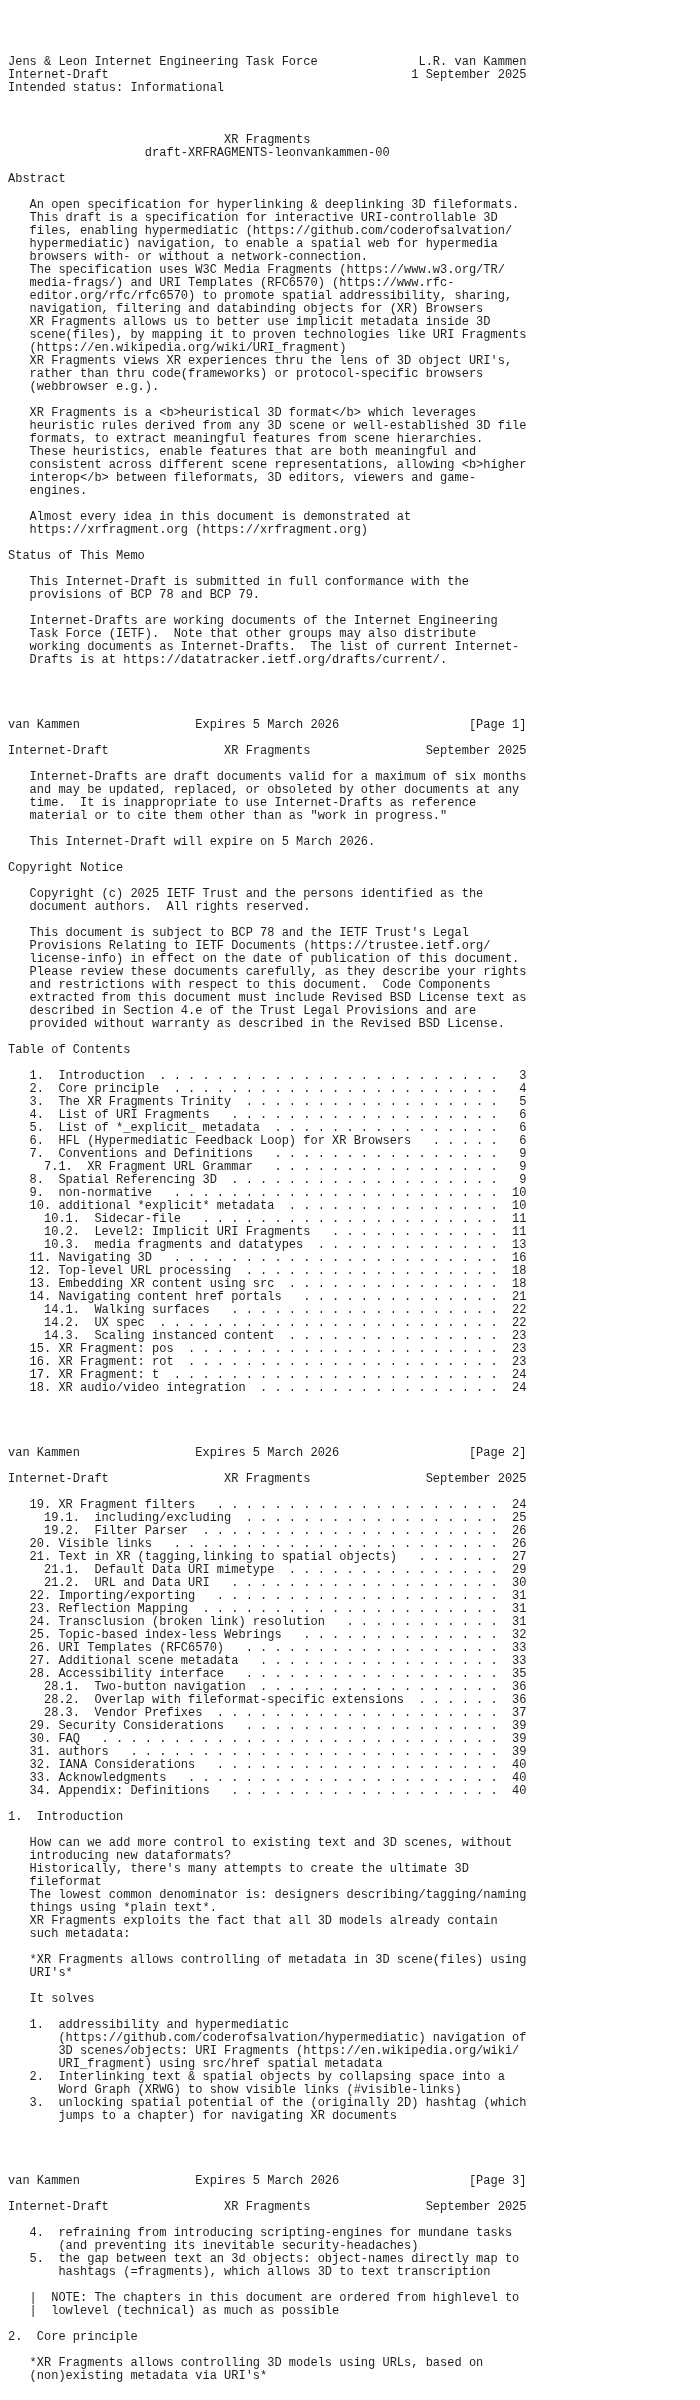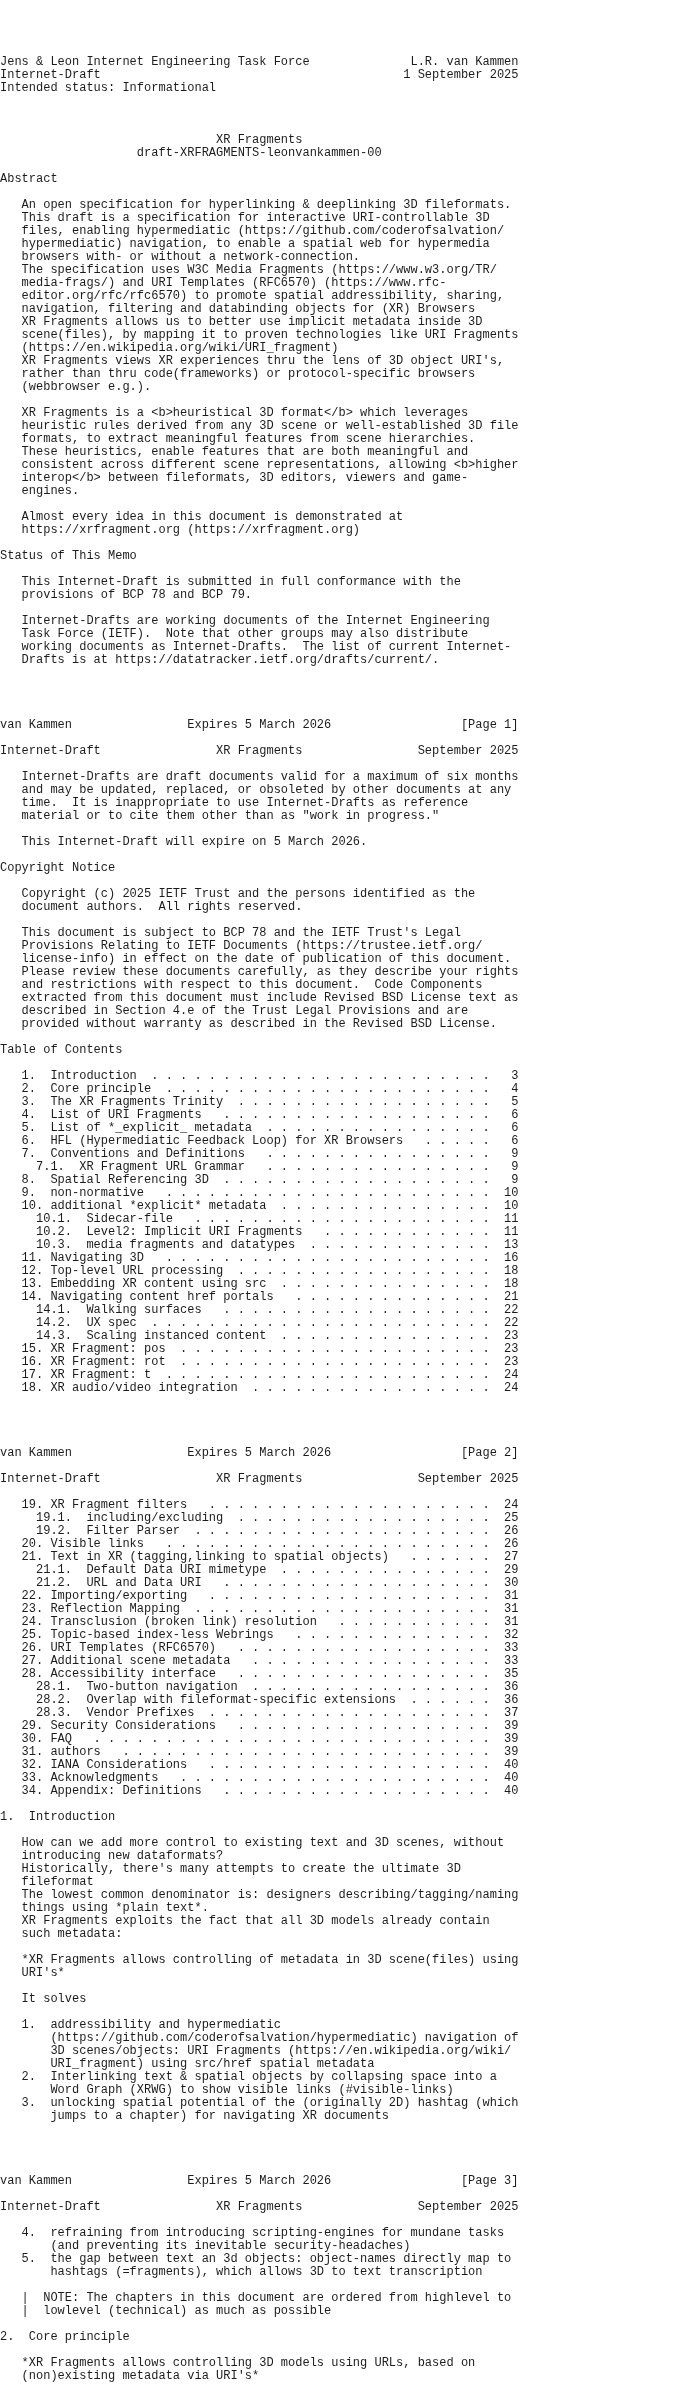--- a/index.html
+++ b/index.html
@@ -2,21 +2,21 @@
 <html><head>
 <meta charset="utf-8">
 <style>
   html, body { margin: 0; padding: 0; background: #ffffff; }
   body {
     width: 700px;
     height: 2400px;
     overflow: hidden;
   }
   .doc {
-    padding: 56px 0 0 0;
+    padding: 56px 0 0 8px;
   }
   pre.page {
     margin: 0;
     font-family: "Liberation Mono", "DejaVu Sans Mono", monospace;
     font-size: 12px;
     line-height: 13px;
     color: #1c1c1c;
     white-space: pre;
   }
 </style>

